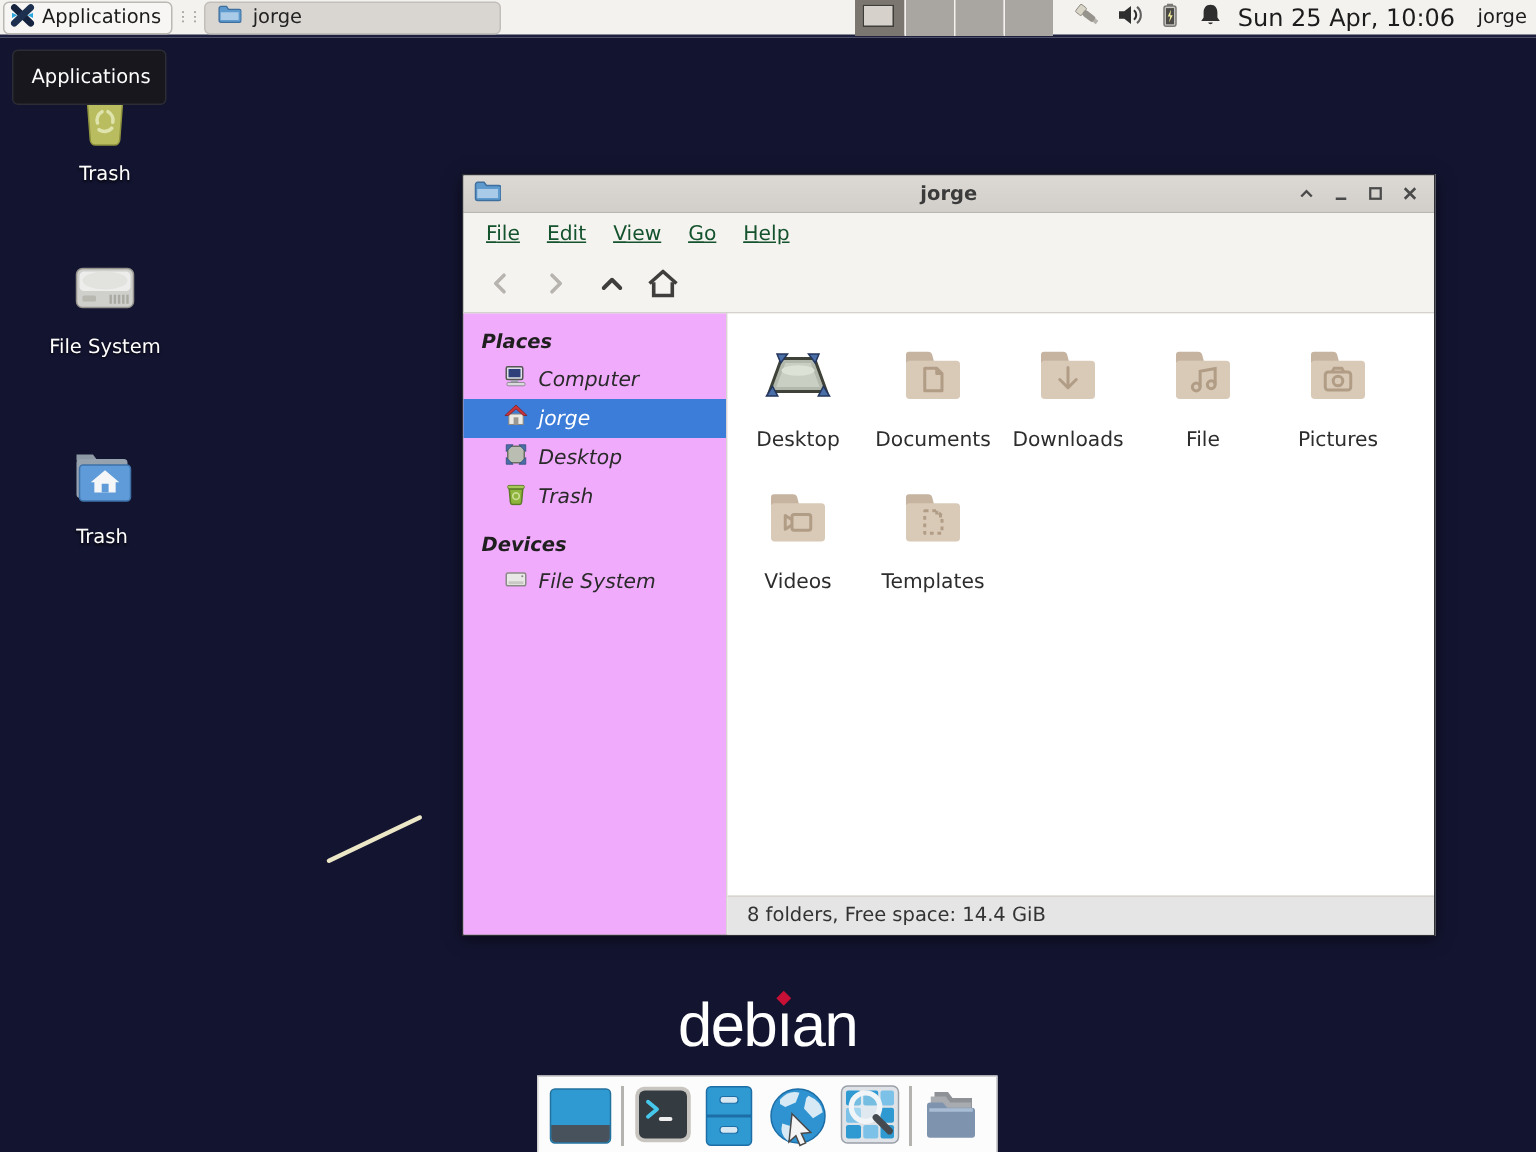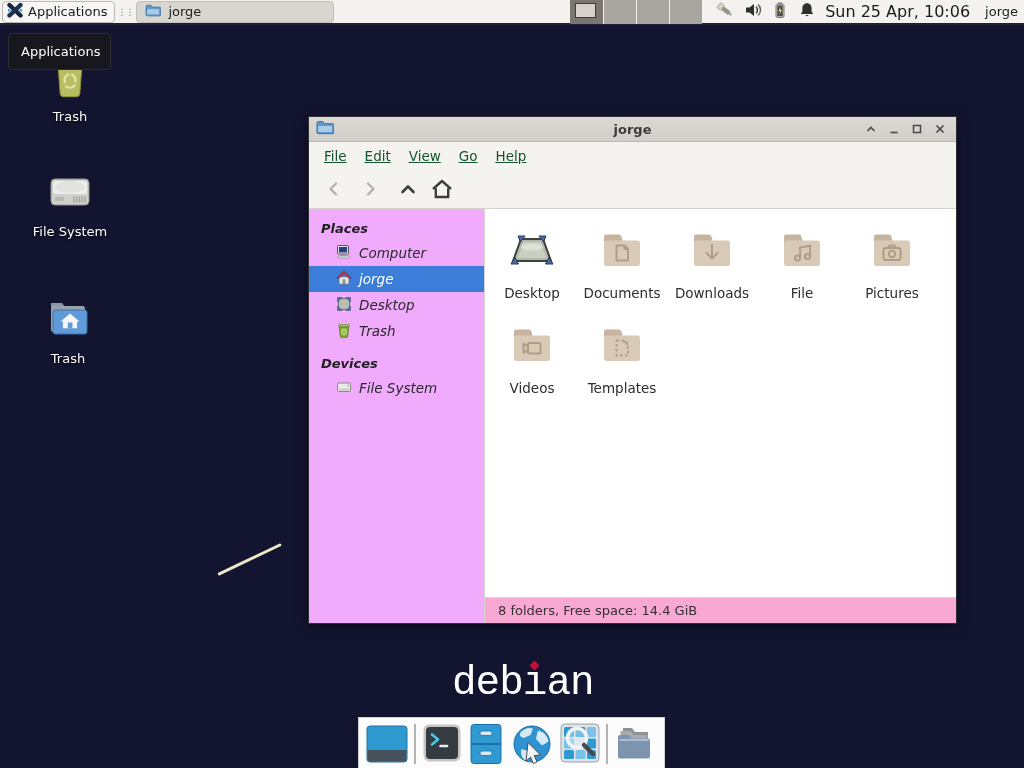--- a/index.html
+++ b/index.html
@@ -59,25 +59,25 @@
   #win-content { display:flex; height:414px; }
   #sidebar { width:176px; background:#f0abfc; border-right:1px solid #d8d5d0; padding-top:8px;font-style:italic; }
   .side-header { font-size:13px; font-weight:bold; color:#1f1f1f; padding:4px 0 4px 12px; }
   .side-row { height:26px; display:flex; align-items:center; gap:7px; padding-left:27px; font-size:13.5px; color:#2a2a2a; }
   .side-row.selected { background:#3c7dd9; color:#fff; }
   #devices-header { margin-top:8px; }
   #main-col { flex:1; display:flex; flex-direction:column; background:#fff; }
   #files { flex:1; display:flex; flex-wrap:wrap; align-content:flex-start; padding:17px 0 0 2px; }
   .file-cell { width:90px; height:95px; display:flex; flex-direction:column; align-items:center; }
   .file-label { margin-top:7px; font-size:13.5px; color:#2d2d2d; }
-  #statusbar { height:26px; background:#f9a8d4; border-top:1px solid #d8d5d0; display:flex; align-items:center;
+  #statusbar { height:26px; background:#e5e5e5; border-top:1px solid #d8d5d0; display:flex; align-items:center;
                padding-left:13px; font-size:13px; color:#333; }
 
   
-  #debian { position:absolute; left:452px; top:660px; font-family:Liberation Mono, monospace;
+  #debian { position:absolute; left:452px; top:660px; font-family:Liberation Sans, sans-serif;
             font-size:41px; color:#fff; z-index:4; letter-spacing:-1px; }
   #debian .iwrap { position:relative; display:inline-block; }
   #debian .idot { position:absolute; left:50%; top:2px; width:7px; height:7px; margin-left:-4px;
                   transform:rotate(45deg); }
 
   
   #dock { position:absolute; left:358px; top:717px; width:307px; height:60px; background:#fcfcfc;
           border:1px solid #d0d0d0; display:flex; align-items:flex-start; padding:5px 7px 0 7px; gap:6px; z-index:20; }
   .dock-item { display:flex; align-items:center; justify-content:center; }
   .dock-sep { width:2px; height:40px; background:#b5b3b0; margin-top:1px; }

